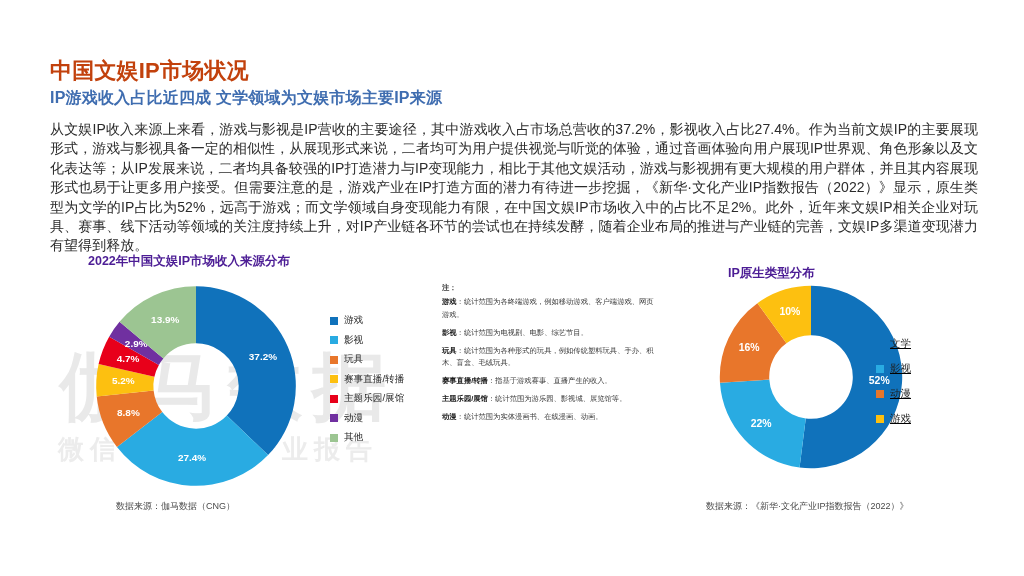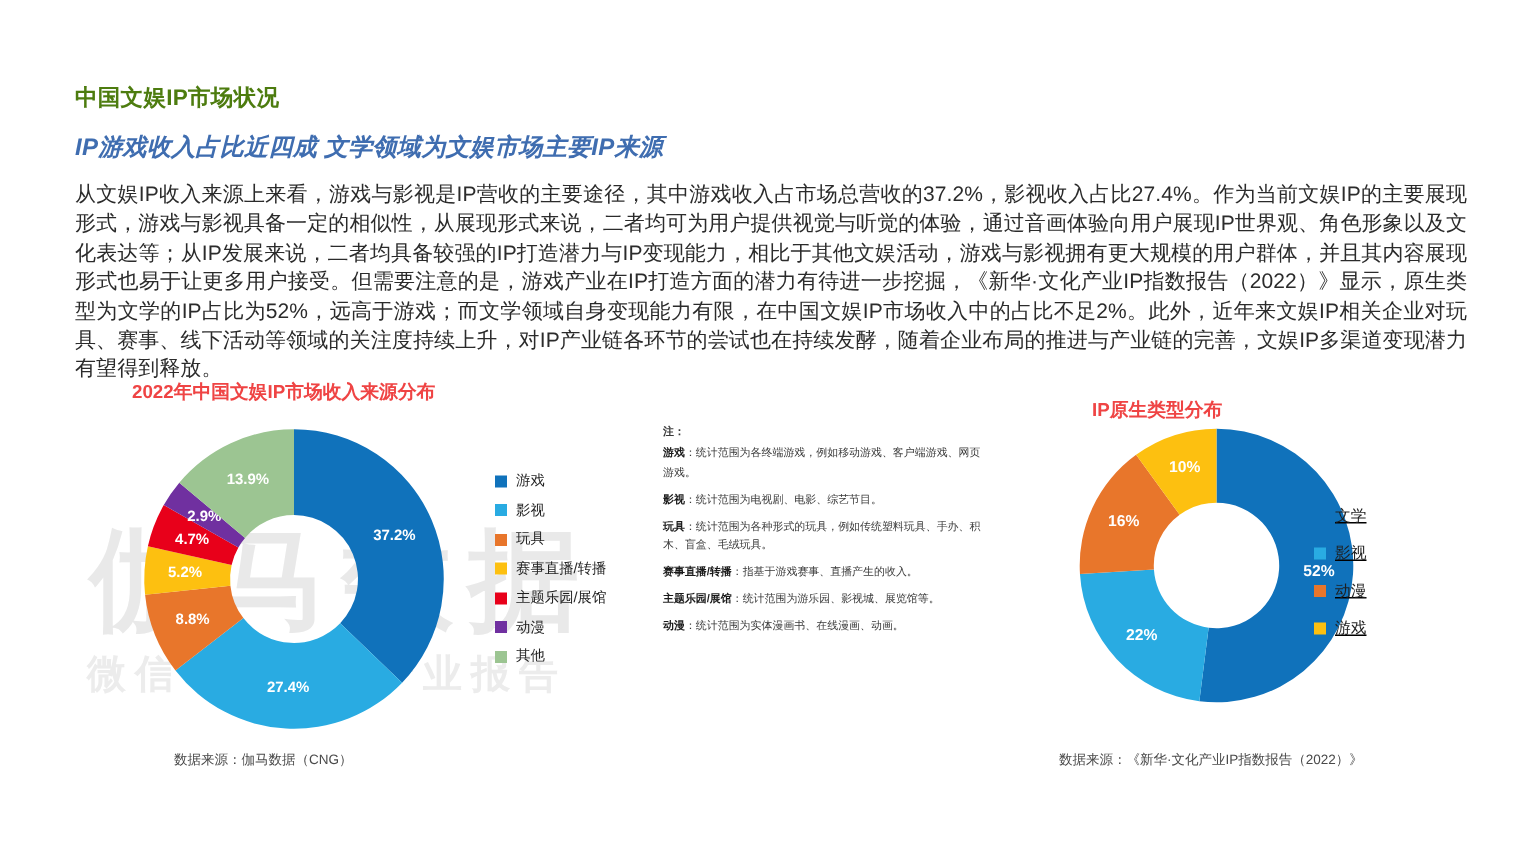--- a/index.html
+++ b/index.html
@@ -11,28 +11,27 @@
   }
   #page {
     position: relative;
     width: 1024px; height: 576px;
     background: #ffffff;
   }
 
   
   .h-main {
     position: absolute; left: 50px; top: 56px;
-    font-size: 15px; font-weight: bold; color: #4d7c0f;
+    font-size: 22px; font-weight: bold; color: #c2410c;
     letter-spacing: .2px;
   }
   .h-sub {
     position: absolute; left: 50px; top: 88px;
     font-size: 16px; font-weight: bold; color: #3f6db0;
     letter-spacing: .2px;
-    font-style: italic;
   }
 
   
   .body-text {
     position: absolute; left: 50px; top: 120px;
     width: 928px;
     font-size: 14px; line-height: 19.4px;
     color: #2b2b2b; text-align: justify;
     text-justify: inter-character;
     letter-spacing: .05px;
@@ -48,21 +47,21 @@
   .wm-small {
     position: absolute; left: 58px; top: 432px;
     font-size: 26px; font-weight: bold;
     color: #ececec; letter-spacing: 6px;
     user-select: none; white-space: nowrap;
   }
 
   
   .chart-title {
     position: absolute;
-    font-size: 12.5px; font-weight: bold; color: #ef4444;
+    font-size: 12.5px; font-weight: bold; color: #4c1d95;
     white-space: nowrap;
   }
   #title-left  { left: 88px;  top: 253px; }
   #title-right { left: 728px; top: 253px; margin-top: 12px; }
 
   .donut-wrap { position: absolute; }
   #donut-left  { left: 92px;  top: 282px; width: 208px; height: 208px; }
   #donut-right { left: 716px; top: 282px; width: 190px; height: 190px; }
 
   .donut-svg { display: block; width: 100%; height: 100%; }

